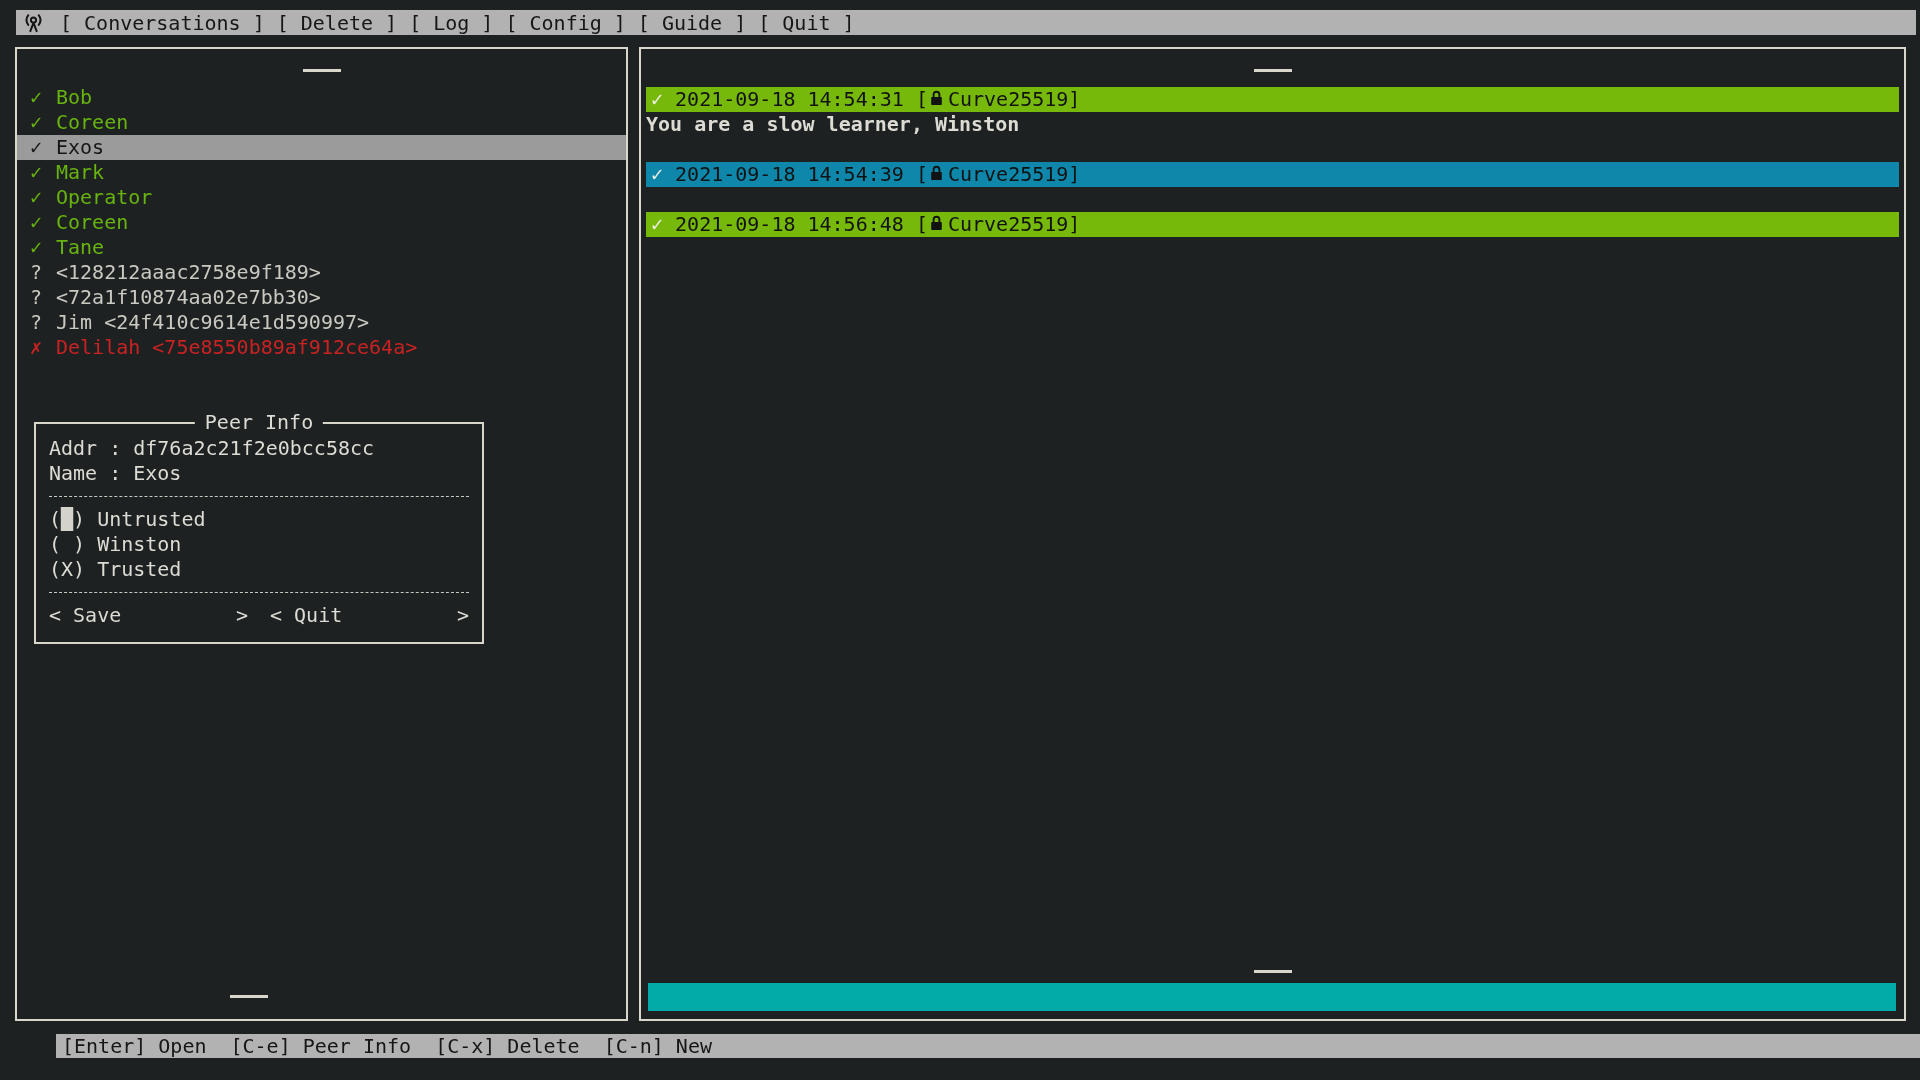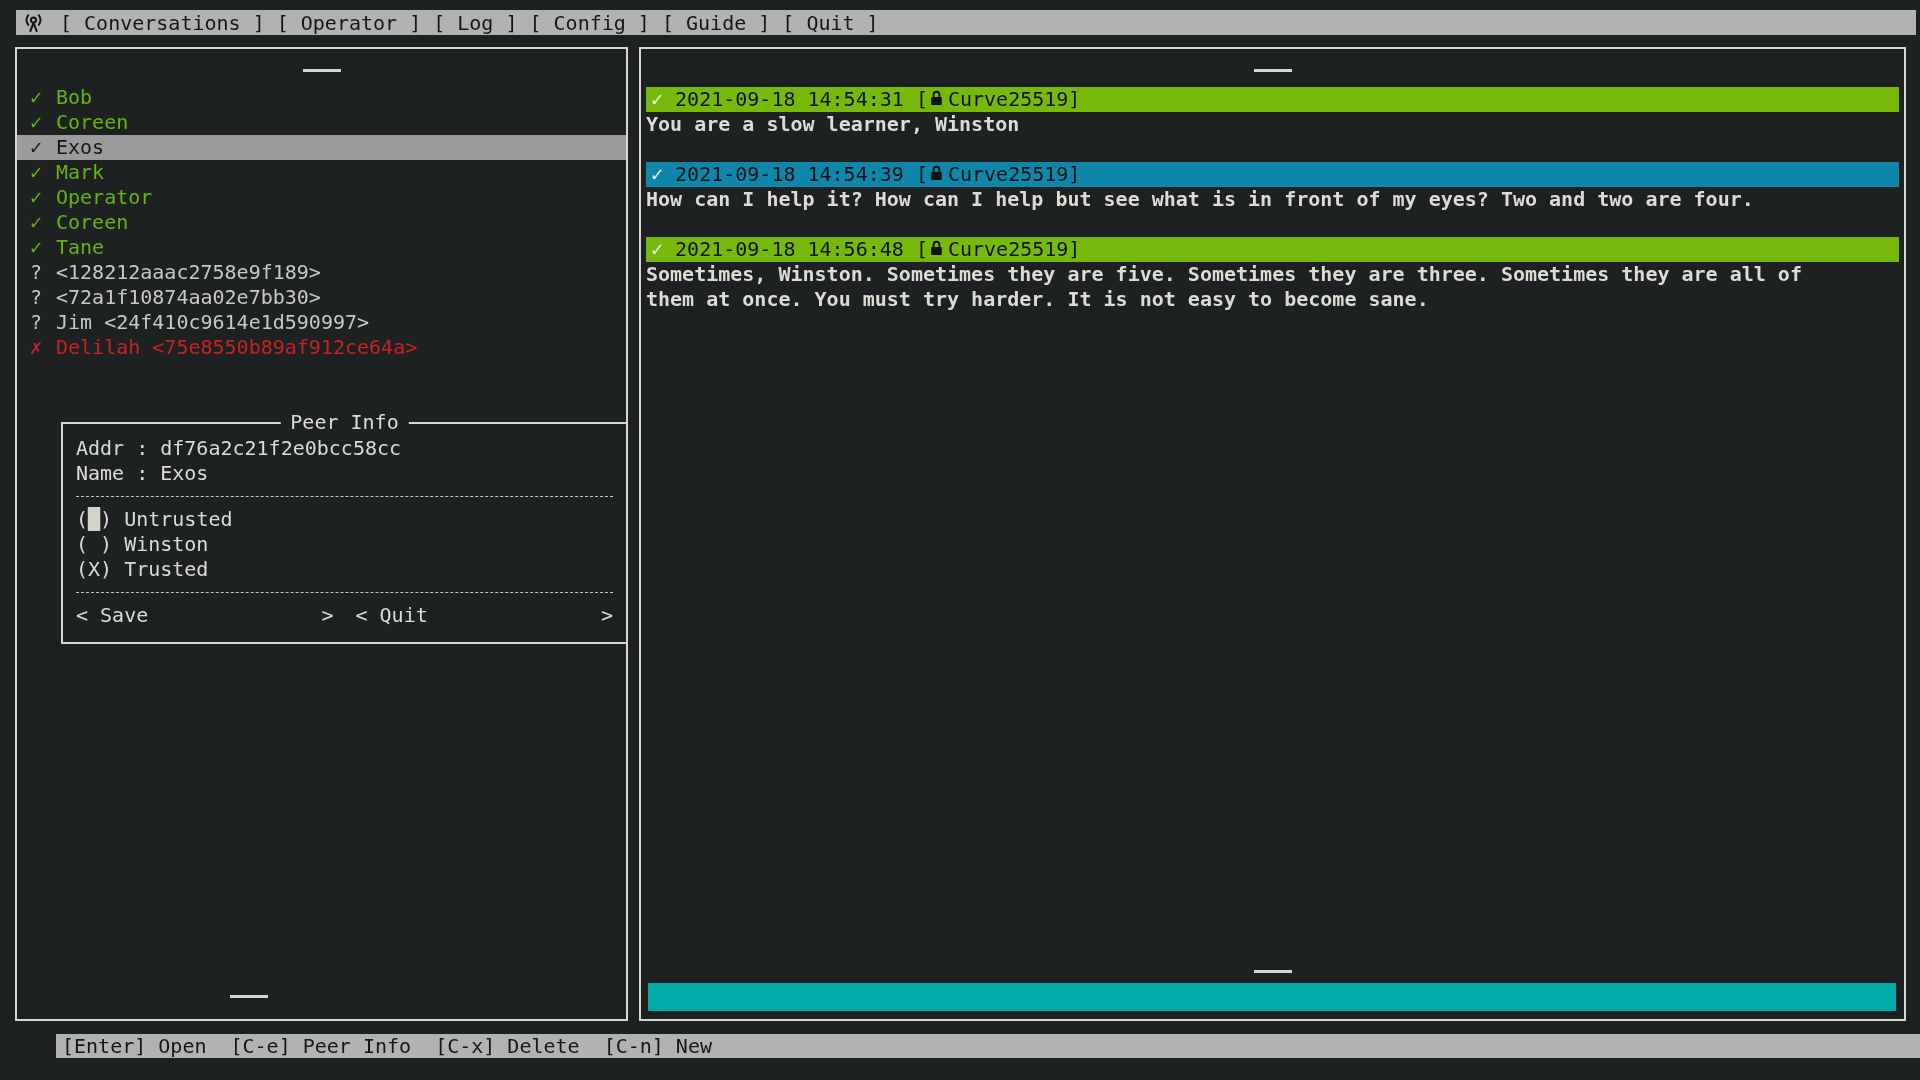--- a/index.html
+++ b/index.html
@@ -28,21 +28,21 @@
   .scroll-dash{position:absolute;height:3px;width:38px;background:var(--panel-border);}
   
   .contact-list{position:absolute;left:0;right:0;top:36px;}
   .contact-row{height:25px;line-height:25px;padding-left:13px;white-space:pre;display:flex;}
   .contact-glyph{display:inline-block;width:26px;}
   .contact-row.k-green{color:var(--green);}
   .contact-row.k-gray{color:var(--muted);}
   .contact-row.k-red{color:var(--red);}
   .contact-row.k-selected{background:var(--selected-bg);color:var(--selected-text);}
   
-  .peer-box{position:absolute;left:17px;top:373px;width:567px;height:222px;border:2px solid var(--panel-border);margin-left:27px;}
+  .peer-box{position:absolute;left:17px;top:373px;width:450px;height:222px;border:2px solid var(--panel-border);}
   .peer-title{position:absolute;top:-14px;left:50%;transform:translateX(-50%);background:var(--background);
     padding:0 10px;line-height:25px;color:var(--text);white-space:pre;}
   .peer-body{padding:12px 13px 0 13px;}
   .peer-line{height:25px;line-height:25px;white-space:pre;display:flex;gap:12px;}
   .peer-sep{border-top:1px dashed var(--muted);margin:10px 0;}
   .radio-row{height:25px;line-height:25px;display:flex;gap:12px;white-space:pre;}
   .radio-mark .cursor{background:#d3d3cc;color:#d3d3cc;}
   .btn-row{display:flex;gap:22px;margin-top:1px;}
   .tui-btn{flex:1;display:flex;justify-content:space-between;line-height:25px;white-space:pre;cursor:default;}
   .tui-btn .btn-left{display:flex;gap:12px;}
@@ -68,21 +68,21 @@
   <span class="app-icon">
     <svg width="23" height="23" viewBox="0 0 24 24" fill="none">
       <circle cx="12" cy="9.5" r="2.7" stroke="#161616" stroke-width="2.1"></circle>
       <path d="M6.6 4.4 a8.4 8.4 0 0 0 0 10.2" stroke="#161616" stroke-width="2.1" stroke-linecap="round"></path>
       <path d="M17.4 4.4 a8.4 8.4 0 0 1 0 10.2" stroke="#161616" stroke-width="2.1" stroke-linecap="round"></path>
       <path d="M12 12.4 L8.7 21 M12 12.4 L15.3 21" stroke="#161616" stroke-width="2.1" stroke-linecap="round"></path>
     </svg>
   </span>
   <div class="menu-items">
     <span class="menu-item">[ Conversations ]</span>
-    <span class="menu-item">[ Operator ]</span>
+    <span class="menu-item">[ Delete ]</span>
     <span class="menu-item">[ Log ]</span>
     <span class="menu-item">[ Config ]</span>
     <span class="menu-item">[ Guide ]</span>
     <span class="menu-item">[ Quit ]</span>
   </div>
 </div>
 
 <div class="panel panel-left">
   <div class="scroll-dash" style="top:20px;left:50%;transform:translateX(-50%);"></div>
 
@@ -176,31 +176,29 @@
       <div class="msg-body">You are a slow learner, Winston</div>
     </div>
 
     <div class="msg">
       <div class="msg-header k-blue">
         <span class="msg-check">✓</span><span>2021-09-18 14:54:39</span><span>&nbsp;</span><span>[</span><span class="lock-icon"><svg width="13" height="16" viewBox="0 0 13 16">
               <path d="M3.6 7.2 V4.6 a2.9 2.9 0 0 1 5.8 0 V7.2" stroke="#121212" stroke-width="1.9" fill="none"></path>
               <rect x="1.2" y="7" width="10.6" height="8" rx="0.8" fill="#121212"></rect>
             </svg></span><span>Curve25519</span><span>]</span>
       </div>
-      <div class="msg-body">How can I help it? How can I help but see what is in front of my eyes? Two and two are four.</div>
     </div>
 
     <div class="msg">
       <div class="msg-header k-green">
         <span class="msg-check">✓</span><span>2021-09-18 14:56:48</span><span>&nbsp;</span><span>[</span><span class="lock-icon"><svg width="13" height="16" viewBox="0 0 13 16">
               <path d="M3.6 7.2 V4.6 a2.9 2.9 0 0 1 5.8 0 V7.2" stroke="#121212" stroke-width="1.9" fill="none"></path>
               <rect x="1.2" y="7" width="10.6" height="8" rx="0.8" fill="#121212"></rect>
             </svg></span><span>Curve25519</span><span>]</span>
       </div>
-      <div class="msg-body">Sometimes, Winston. Sometimes they are five. Sometimes they are three. Sometimes they are all of them at once. You must try harder. It is not easy to become sane.</div>
     </div>
 
   </div>
 
   <div class="scroll-dash" style="top:921px;left:50%;transform:translateX(-50%);"></div>
   <div class="chat-input"></div>
 </div>
 
 <div class="statusbar">
   <span>[Enter] Open</span>

